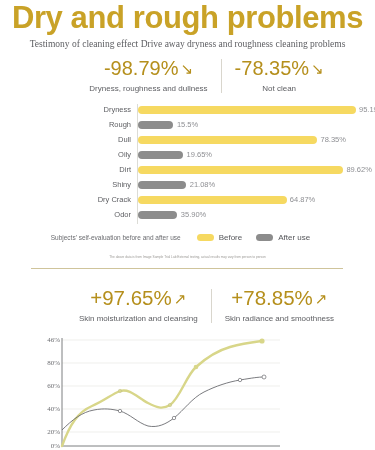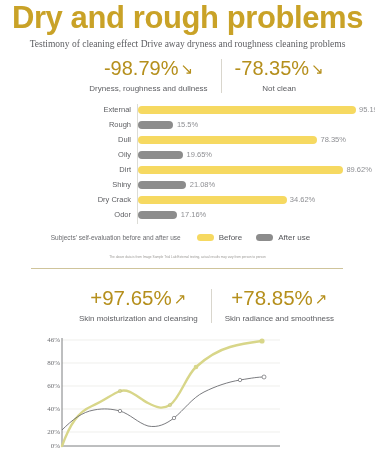--- a/index.html
+++ b/index.html
@@ -109,21 +109,21 @@
       </div>
       <div class="stat-label">Not clean</div>
     </div>
   </div>
 
   <div class="barchart">
     <div class="axis-line"></div>
 
     <div class="bargroup">
       <div class="barrow first">
-        <div class="bar-label">External</div>
+        <div class="bar-label">Dryness</div>
         <div class="bar-track">
           <div class="bar before" style="width:95.19%"></div>
           <div class="bar-value" style="left:96.5%">95.19%</div>
         </div>
       </div>
       <div class="barrow">
         <div class="bar-label">Rough</div>
         <div class="bar-track">
           <div class="bar after" style="width:15.5%"></div>
           <div class="bar-value" style="left:17%">15.5%</div>
@@ -163,28 +163,28 @@
           <div class="bar-value" style="left:22.6%">21.08%</div>
         </div>
       </div>
     </div>
 
     <div class="bargroup">
       <div class="barrow first">
         <div class="bar-label">Dry Crack</div>
         <div class="bar-track">
           <div class="bar before" style="width:64.87%"></div>
-          <div class="bar-value" style="left:66.3%">34.62%</div>
+          <div class="bar-value" style="left:66.3%">64.87%</div>
         </div>
       </div>
       <div class="barrow">
         <div class="bar-label">Odor</div>
         <div class="bar-track">
           <div class="bar after" style="width:17.16%"></div>
-          <div class="bar-value" style="left:18.7%">17.16%</div>
+          <div class="bar-value" style="left:18.7%">35.90%</div>
         </div>
       </div>
     </div>
   </div>
 
   <div class="legend">
     <div class="legend-caption">Subjects' self-evaluation before and after use</div>
     <div class="legend-item">
       <div class="legend-swatch before"></div>
       <div class="legend-text">Before</div>

